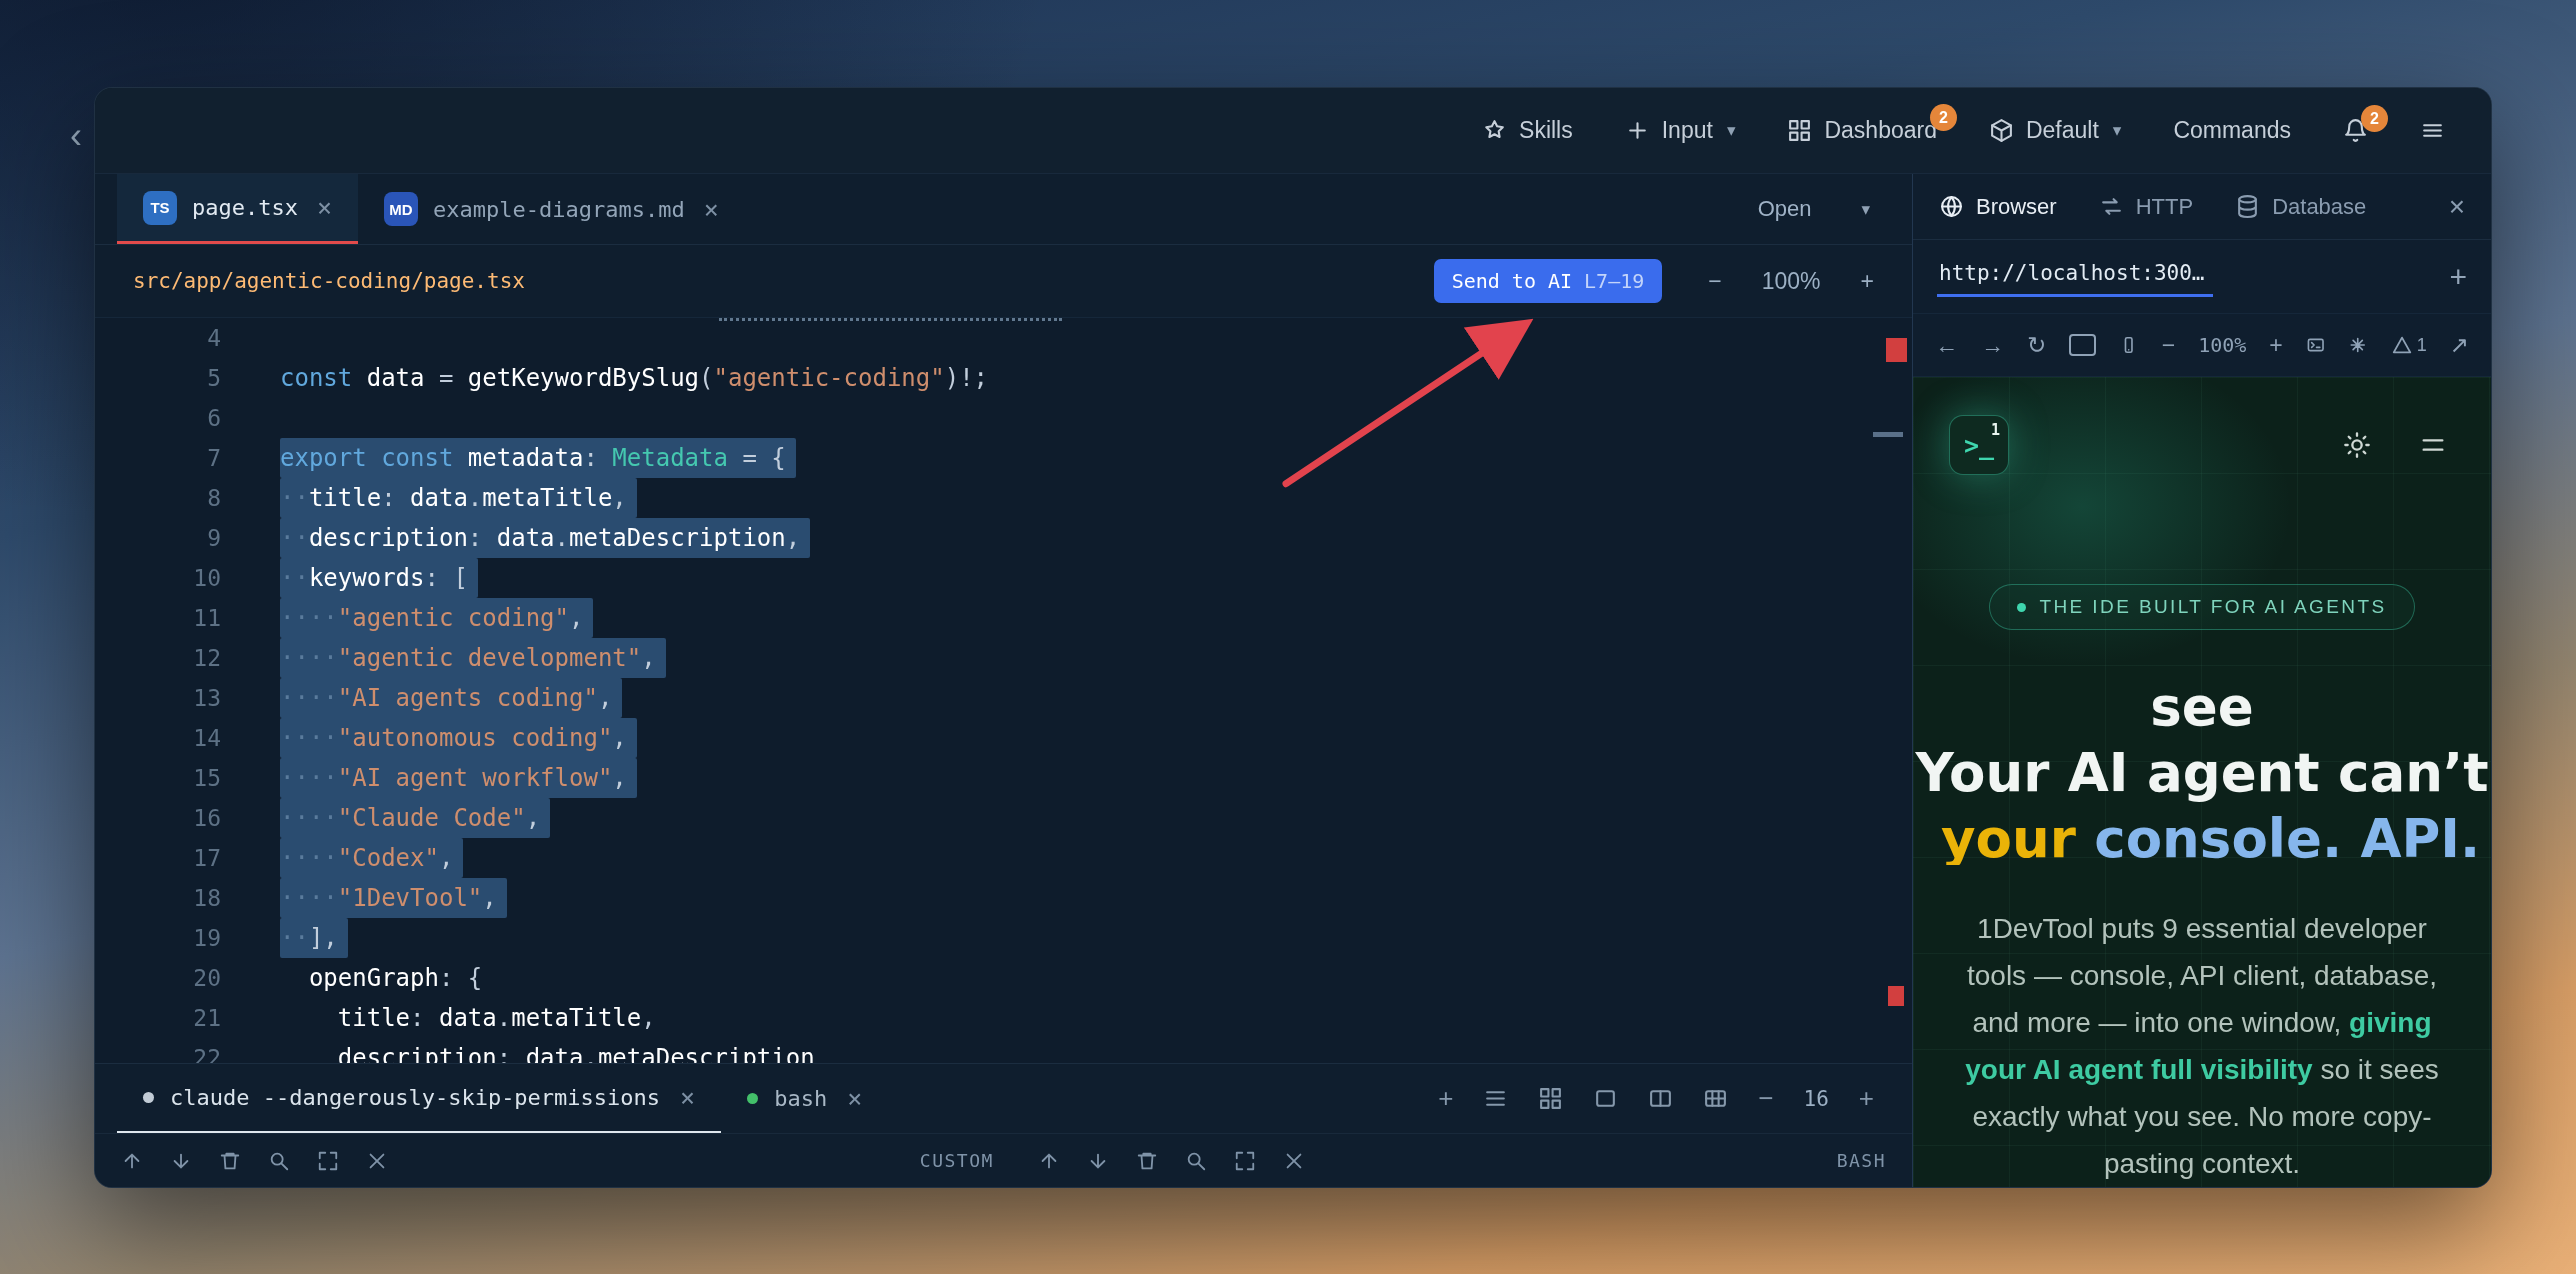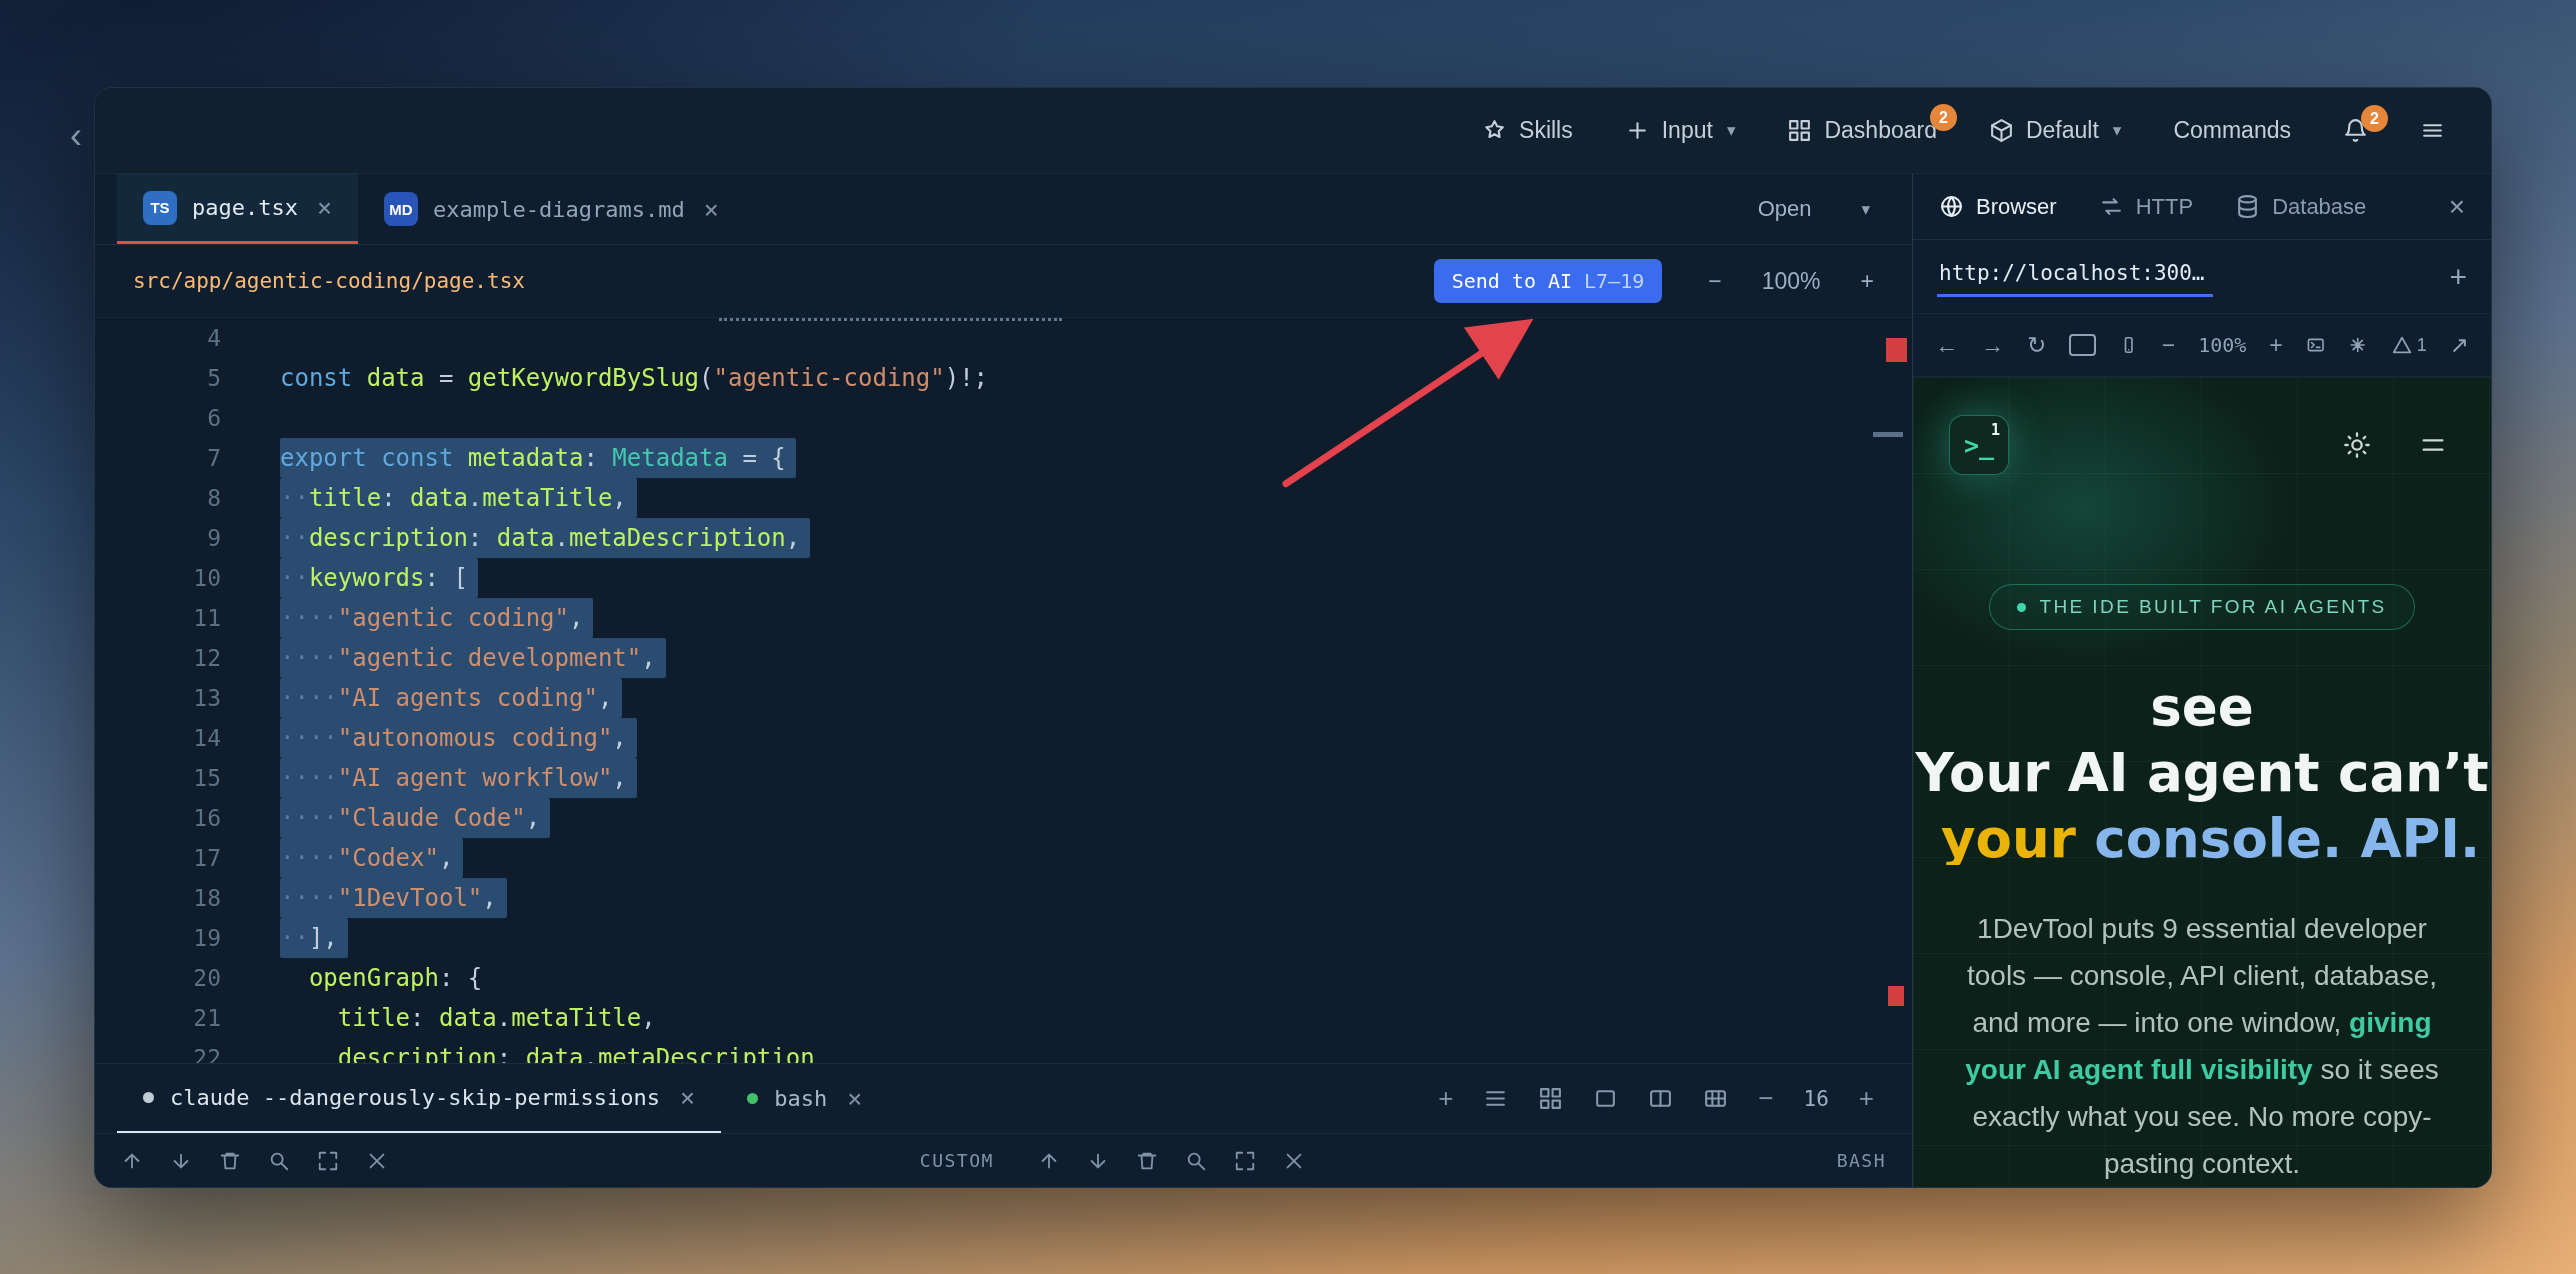--- a/index.html
+++ b/index.html
@@ -50,21 +50,21 @@
     font:20px "DejaVu Sans Mono",monospace;color:#fff;align-items:center;cursor:pointer;}
   .send-btn .rng{color:#c3d4fa;}
   .zoomctl{display:flex;align-items:center;gap:40px;margin-left:46px;color:#9cb0c4;font-size:23px;}
   
   .editor{flex:1;min-height:0;position:relative;overflow:hidden;background:#0e1c2c;}
   .code-line{display:flex;height:40px;align-items:center;}
   .lineno{flex:0 0 126px;text-align:right;color:#5d7185;font:23px "DejaVu Sans Mono",monospace;}
   .ltext{display:inline-block;margin-left:59px;font:24px/40px "DejaVu Sans Mono",monospace;white-space:pre;}
   .ltext.sel{background:#2a4c70;padding-right:10px;border-radius:2px;}
   .tk-k{color:#61a8dd;} .tk-t{color:#45c8b0;} .tk-s{color:#cf8e6d;}
-  .tk-v{color:#bef264;text-align:right;} .tk-d{color:#c2cedc;} .tk-p{color:#c9d6e6;}
+  .tk-v{color:#ffffff;text-align:right;} .tk-d{color:#c2cedc;} .tk-p{color:#c9d6e6;}
   .tk-w{color:rgba(137,169,200,.5);}
   .dashline{position:absolute;left:624px;top:0;width:343px;border-top:3px dotted #61788f;z-index:4;}
   .mark{position:absolute;z-index:4;}
   .mark.red1{left:1791px;top:20px;width:21px;height:24px;background:#d23f3f;}
   .mark.red2{left:1793px;top:668px;width:16px;height:20px;background:#d23f3f;}
   .mark.gray1{left:1778px;top:114px;width:30px;height:5px;background:#5a7089;}
   
   .termbar{flex:0 0 70px;display:flex;align-items:stretch;border-top:1px solid #1b2d40;padding-left:22px;background:#0f1e2e;}
   .ttab{display:flex;align-items:center;gap:16px;padding:0 26px;cursor:pointer;
     font-family:"DejaVu Sans Mono",monospace;font-size:22px;color:#a9b8c6;}

